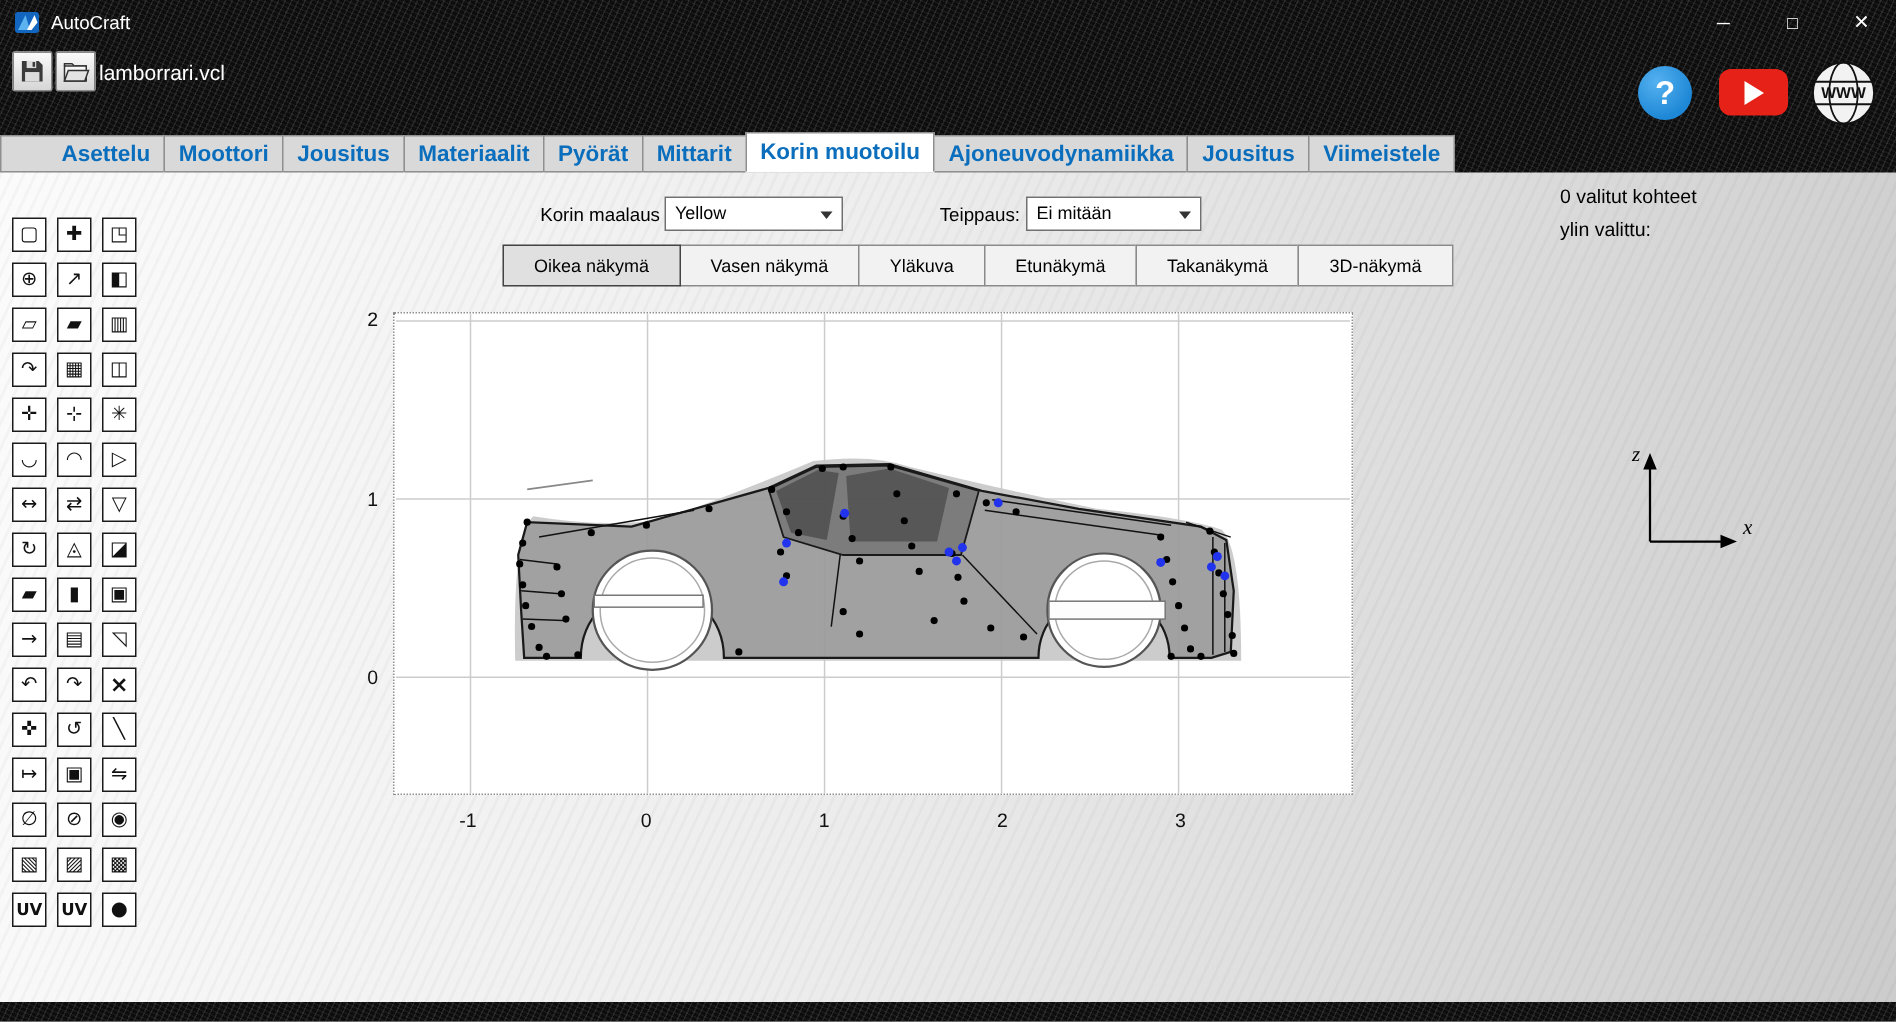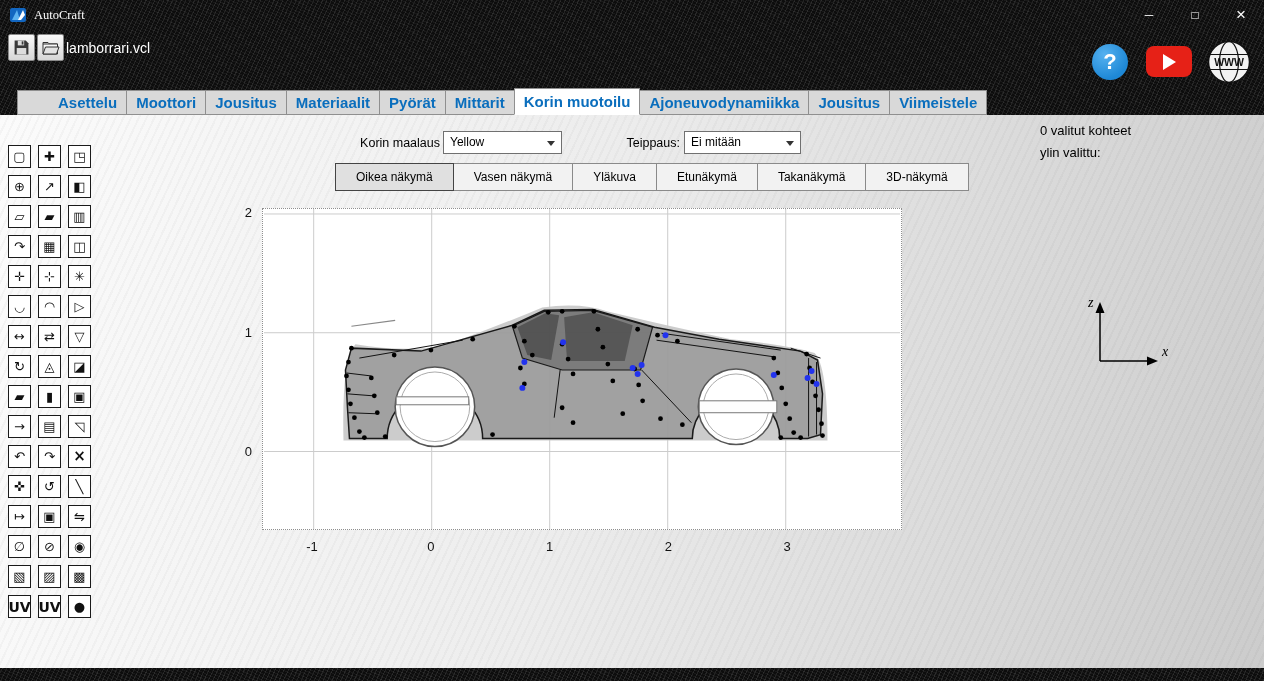--- a/index.html
+++ b/index.html
@@ -10,21 +10,21 @@
   .window {
     position:relative; width:1264px; height:681px;
     background-color:#0d0d0d;
     background-image:
       repeating-linear-gradient(115deg, rgba(255,255,255,0.09) 0 1px, transparent 1px 4px),
       repeating-linear-gradient(25deg, rgba(255,255,255,0.05) 0 1px, transparent 1px 3px);
   }
 
   
   .titlebar { position:absolute; top:0; left:0; width:1264px; height:30px; display:flex; align-items:center; }
-  .title-left { display:flex; align-items:center; gap:7px; padding-left:9px;font-family:Liberation Serif, serif; }
+  .title-left { display:flex; align-items:center; gap:7px; padding-left:9px; }
   .app-title { color:#fff; font-size:12.5px; }
   .win-controls { position:absolute; right:0; top:0; height:30px; display:flex; }
   .win-btn { width:46px; height:30px; display:flex; align-items:center; justify-content:center; color:#fff; font-size:12px; cursor:pointer; }
   .win-btn.close { font-size:17px; }
 
   
   .toolbar { position:absolute; top:30px; left:0; width:1264px; height:58px; }
   .tb-btn { position:absolute; width:27px; height:27px; top:4px; border:1px solid #8a8a8a; border-radius:2px;
             background:linear-gradient(#fafafa,#d6d6d6); display:flex; align-items:center; justify-content:center; cursor:pointer; }
   .tb-save { left:8px; } .tb-open { left:37px; }
@@ -34,35 +34,35 @@
               color:#fff; font-size:22px; font-weight:bold; display:flex; align-items:center; justify-content:center; cursor:pointer; }
   .yt-btn { position:absolute; left:1146px; top:16px; width:46px; height:31px; border-radius:8px;
             background:var(--youtube_bg,#e62117); display:flex; align-items:center; justify-content:center; cursor:pointer; }
   .yt-play { width:0; height:0; border-top:8px solid transparent; border-bottom:8px solid transparent; border-left:13px solid #fff; }
   .globe-btn { position:absolute; left:1206px; top:9px; width:46px; height:46px; cursor:pointer; }
 
   
   .tabstrip { position:absolute; top:88px; left:0; height:27px; display:flex; align-items:flex-end; }
   .tab { height:25px; line-height:24px; padding:0 9px; background:#d9d9d9; border:1px solid #8f8f8f; margin-left:-1px;
          font-size:15px; font-weight:bold; color:var(--tab_text,#0a6ebd); white-space:nowrap; cursor:pointer; }
-  .tab:first-child { margin-left:17px;padding-left:40px; }
+  .tab:first-child { margin-left:0;padding-left:40px; }
   .tab.active { height:27px; line-height:26px; background:#ffffff; border-bottom:1px solid #ffffff; position:relative; z-index:2; }
 
   
   .content { position:absolute; top:115px; left:0; width:1264px; height:553px;
     background-image:
       repeating-linear-gradient(115deg, rgba(0,0,0,0.028) 0 2px, rgba(0,0,0,0) 2px 7px),
       linear-gradient(100deg, #fbfbfb 0%, #ededed 45%, #d8d8d8 80%, #cccccc 100%);
   }
 
   
   .palette { position:absolute; left:8px; top:30px; display:grid; grid-template-columns:repeat(3,23px); grid-auto-rows:23px; gap:7px; }
   .tool { width:23px; height:23px; background:#ffffff; border:1px solid #1a1a1a; display:flex; align-items:center; justify-content:center;
           font-family:"DejaVu Sans", sans-serif; font-size:13px; line-height:1; color:#111; padding:0; cursor:pointer; }
-  .tool.small { font-size:14px; font-weight:bold; }
+  .tool.small { font-size:11px; font-weight:bold; }
   .tool.bold { font-weight:bold; font-size:15px; }
 
   
   .ctl-label { position:absolute; font-size:12.5px; color:#000; }
   .dd { position:absolute; height:23px; background:#fff; border:1px solid #707070; font-size:12px; line-height:21px;
         padding-left:6px; cursor:pointer; }
   .dd-arrow { position:absolute; right:6px; top:9px; width:0; height:0;
               border-left:4px solid transparent; border-right:4px solid transparent; border-top:5px solid #333; }
 
   .view-row { position:absolute; left:336px; top:48px; display:flex; }

